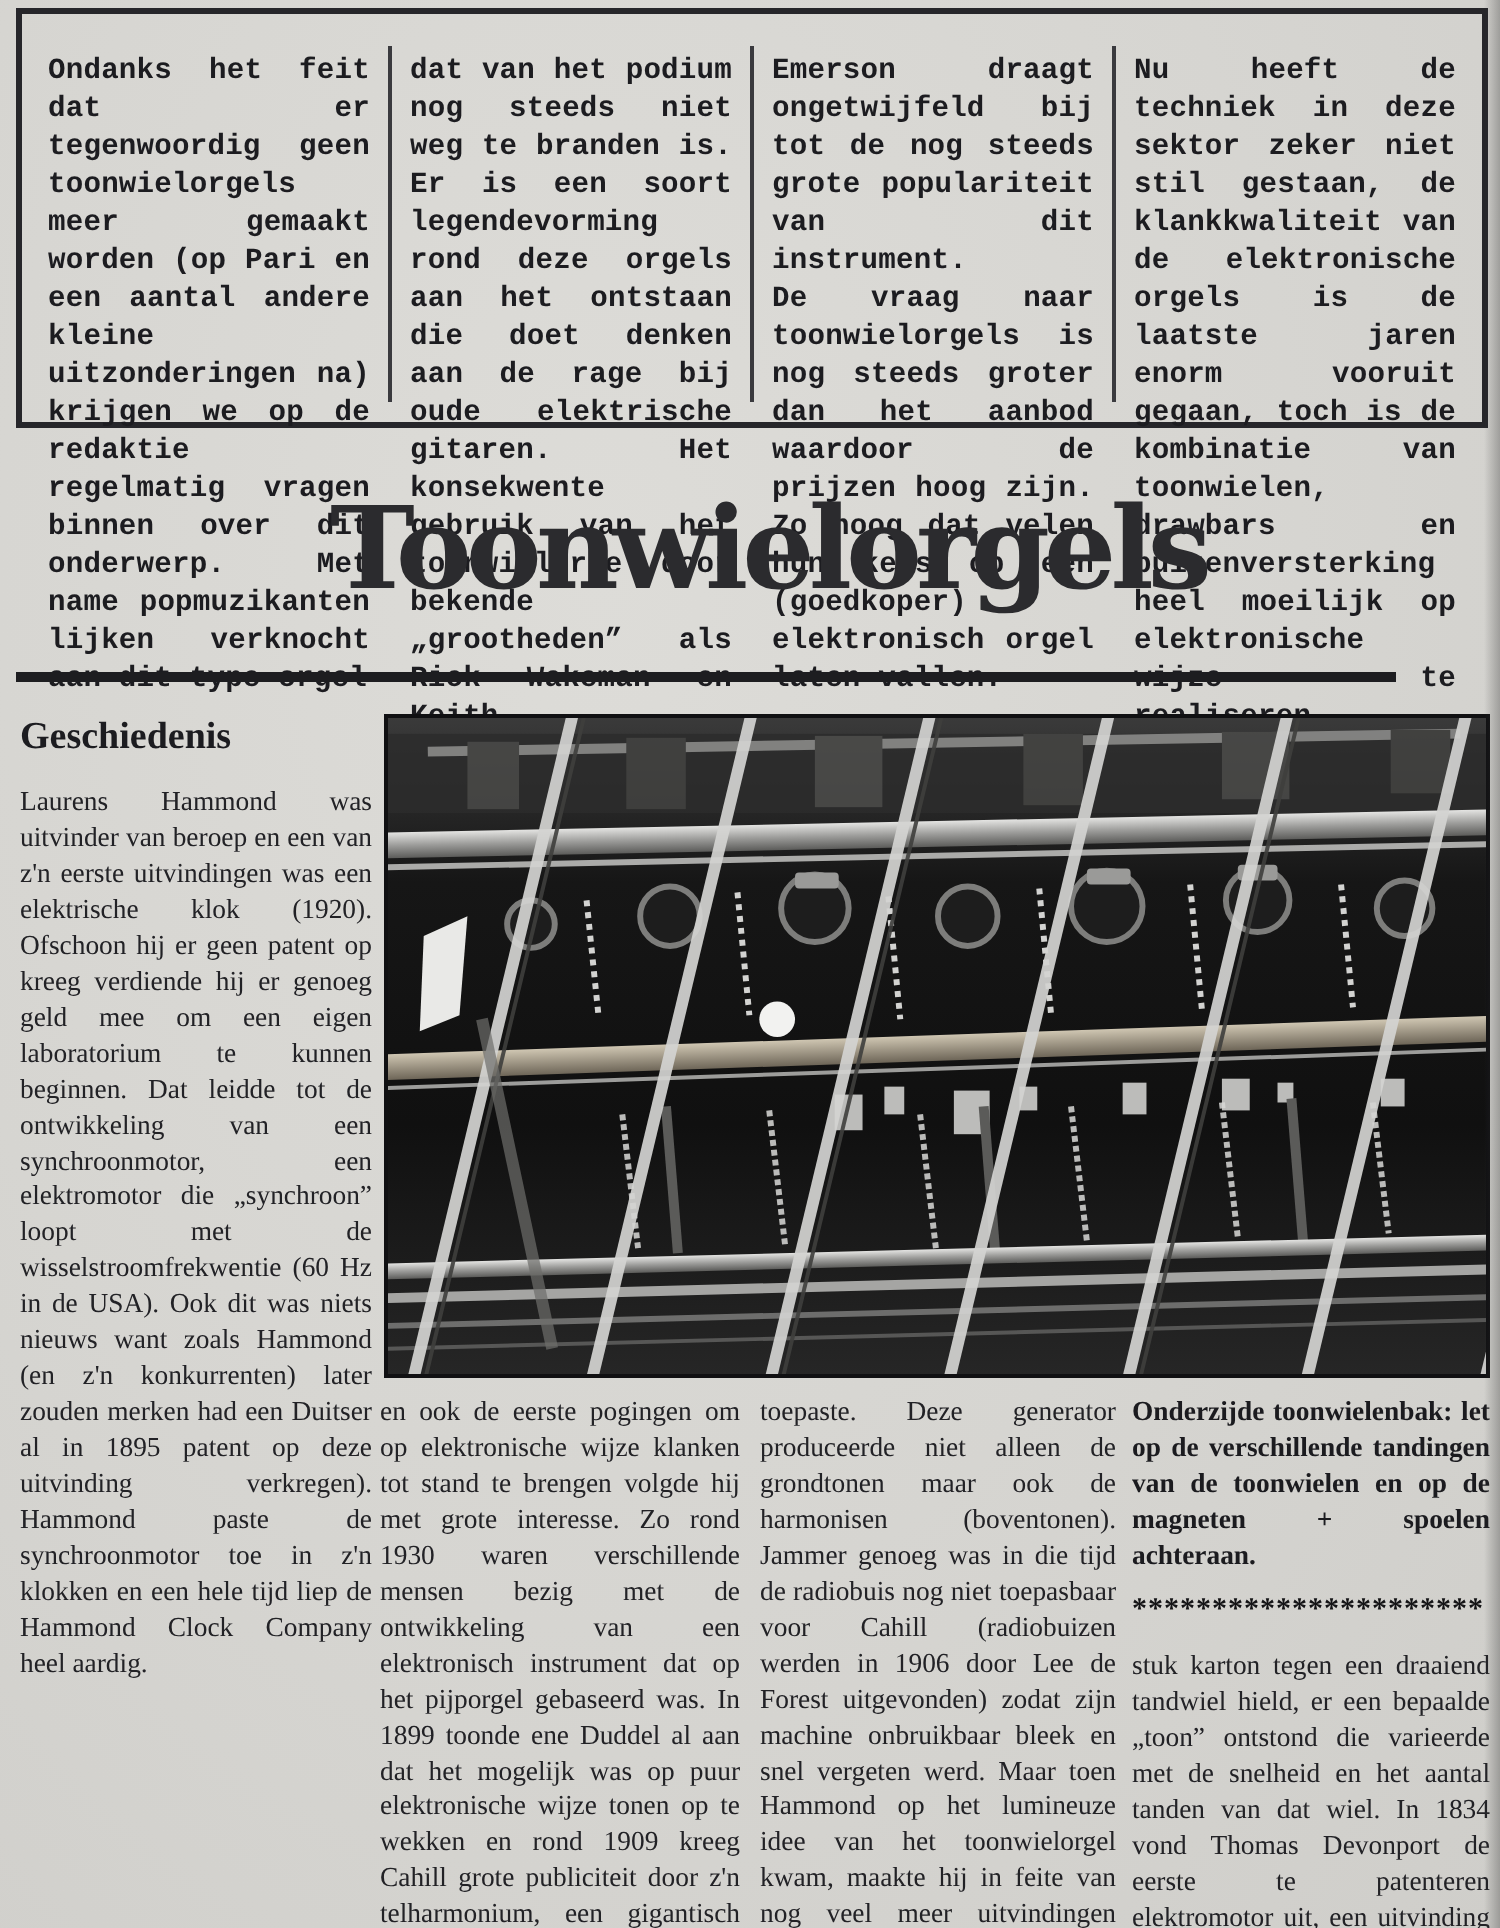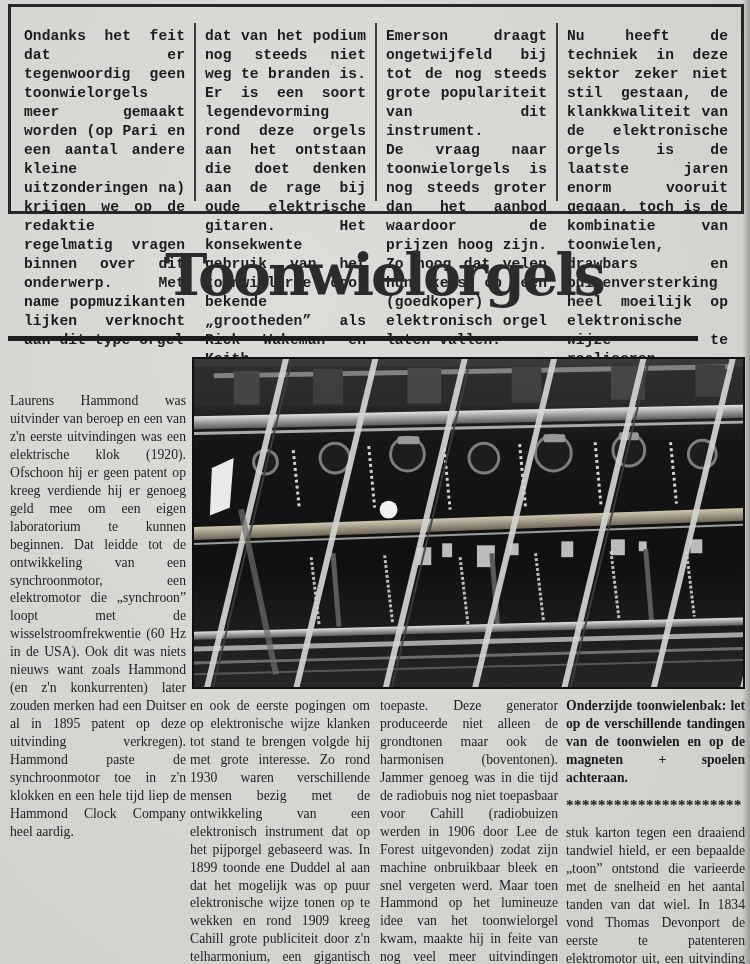--- a/index.html
+++ b/index.html
@@ -106,20 +106,21 @@
       <p>De vraag naar toonwielorgels is nog steeds groter dan het aanbod waardoor de prijzen hoog zijn. Zo hoog dat velen hun keus op een (goedkoper) elektronisch orgel laten vallen.</p>
     </div>
     <div class="intro-col">
       <p>Nu heeft de techniek in deze sektor zeker niet stil gestaan, de klankkwaliteit van de elektronische orgels is de laatste jaren enorm vooruit gegaan, toch is de kombinatie van toonwielen, drawbars en buizenversterking heel moeilijk op elektronische wijze te realiseren.</p>
     </div>
   </div>
 
   <div class="headline">Toonwielorgels</div>
   <div class="headline-rule"></div>
 
+  <div class="section-heading">Geschiedenis</div>
   <div class="history-col">
     <p>Laurens Hammond was uitvinder van beroep en een van z'n eerste uitvindingen was een elektrische klok (1920). Ofschoon hij er geen patent op kreeg verdiende hij er genoeg geld mee om een eigen laboratorium te kunnen beginnen. Dat leidde tot de ontwikkeling van een synchroonmotor, een elektromotor die „synchroon” loopt met de wisselstroomfrekwentie (60 Hz in de USA). Ook dit was niets nieuws want zoals Hammond (en z'n konkurrenten) later zouden merken had een Duitser al in 1895 patent op deze uitvinding verkregen). Hammond paste de synchroonmotor toe in z'n klokken en een hele tijd liep de Hammond Clock Company heel aardig.</p>
 
   </div>
 
   <div class="photo-frame">
     <svg viewBox="0 0 553 331" preserveAspectRatio="none">
       <defs>
         <linearGradient id="railG" x1="0" y1="0" x2="0" y2="1">
           <stop offset="0" stop-color="#e4e4e2"></stop>

